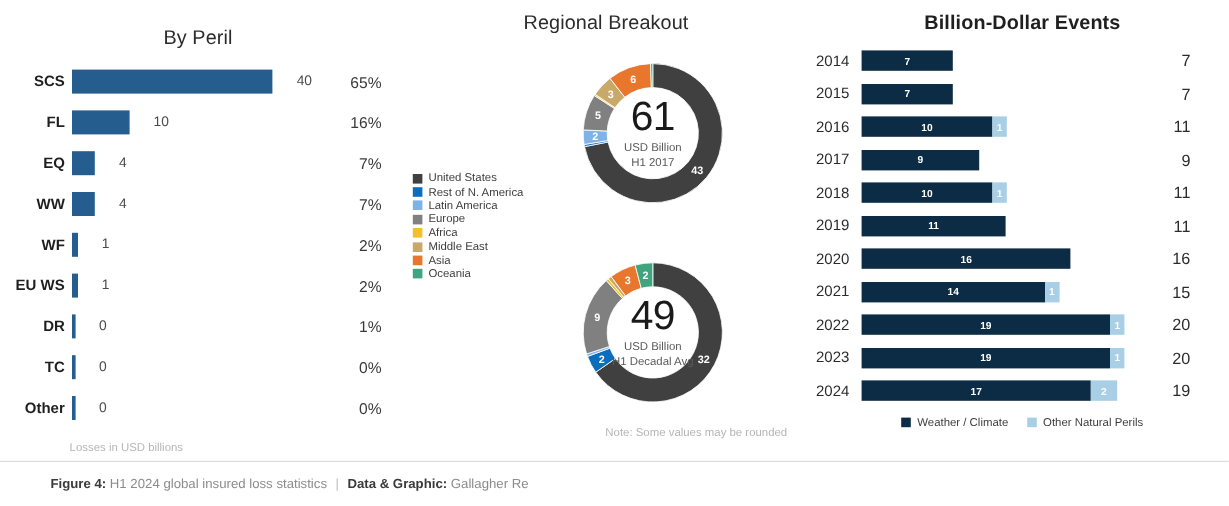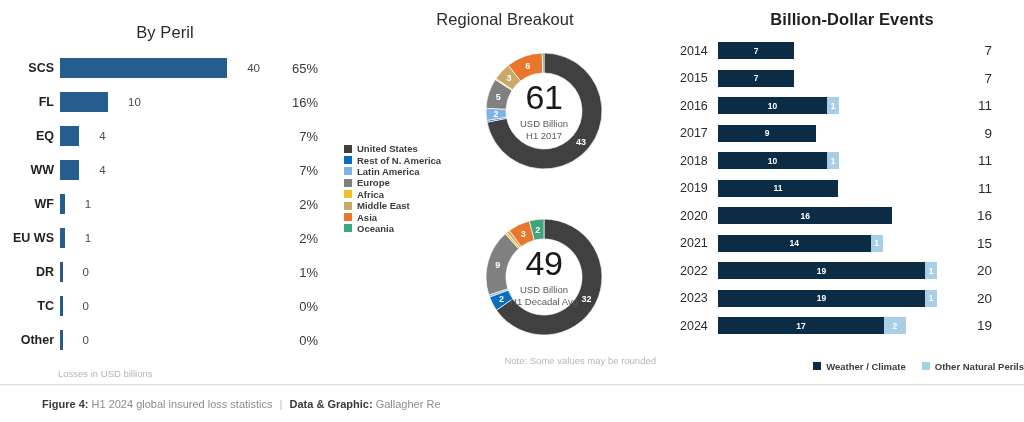--- a/index.html
+++ b/index.html
@@ -44,38 +44,38 @@
   .donut svg{display:block;}
   .donut-center{
     position:absolute;inset:0;display:flex;flex-direction:column;
     align-items:center;justify-content:center;pointer-events:none;
   }
   .donut-num{font-size:34px;line-height:1;color:#1a1a1a;font-weight:400;letter-spacing:-.5px;}
   .donut-sub{font-size:9.5px;color:#5a5a5a;line-height:1.25;text-align:center;margin-top:4px;}
   .slice-lbl{font-size:9px;fill:#ffffff;font-weight:600;}
 
   .legend{position:absolute;left:14px;top:143px;}
-  .legend-item{display:flex;align-items:center;height:11.4px;font-weight:bold;}
+  .legend-item{display:flex;align-items:center;height:11.4px;}
   .legend-sw{width:8px;height:8px;margin-right:5px;flex:0 0 auto;}
   .legend-tx{font-size:9.5px;color:#3c3c3c;white-space:nowrap;}
 
   
   .bde-rows{margin-top:8px;}
   .bde-row{display:flex;align-items:center;height:27.5px;}
   .bde-year{width:38px;text-align:right;font-size:12.5px;color:#2b2b2b;padding-right:18px;box-sizing:border-box;}
   .bde-track{width:232px;display:flex;align-items:center;}
   .bde-seg{height:17px;display:flex;align-items:center;justify-content:center;overflow:hidden;}
   .bde-seg.wc{background:#0C2C45;}
   .bde-seg.onp{background:#A8CFE5;}
   .bde-seg span{font-size:8.5px;font-weight:700;}
   .bde-seg.wc span{color:#ffffff;}
   .bde-seg.onp span{color:#ffffff;}
   .bde-total{width:42px;text-align:right;font-size:13.5px;color:#2b2b2b;}
 
-  .bde-legend{display:flex;justify-content:flex-end;gap:16px;margin-top:21px;}
+  .bde-legend{display:flex;justify-content:center;gap:16px;margin-top:7px;}
   .bde-legend .legend-item{height:auto;}
   .bde-legend .legend-sw{width:8px;height:8px;}
   .bde-legend .legend-tx{font-size:9.5px;color:#3c3c3c;}
 
   
   .rule{position:absolute;left:0;top:384px;width:1024px;height:1px;background:#dcdcdc;}
   .caption{
     position:absolute;left:14px;top:398px;font-size:11px;color:#8c8c8c;
     white-space:nowrap;
     padding-left:28px;
@@ -365,21 +365,21 @@
             </div>
             <div class="bde-seg onp" style="width:12px">
               <span>1</span>
             </div>
           </div>
           <div class="bde-total">20</div>
         </div>
         <div class="bde-row">
           <div class="bde-year">2024</div>
           <div class="bde-track">
-            <div class="bde-seg wc" style="width:166px">
+            <div class="bde-seg wc" style="width:191px">
               <span>17</span>
             </div>
             <div class="bde-seg onp" style="width:21.8px">
               <span>2</span>
             </div>
           </div>
           <div class="bde-total">19</div>
         </div>
       </div>
     <div class="bde-legend" id="bde-legend">

